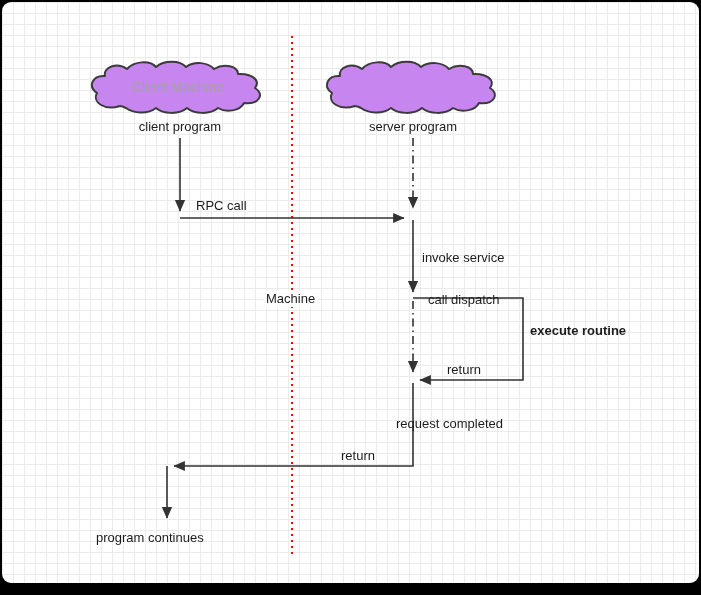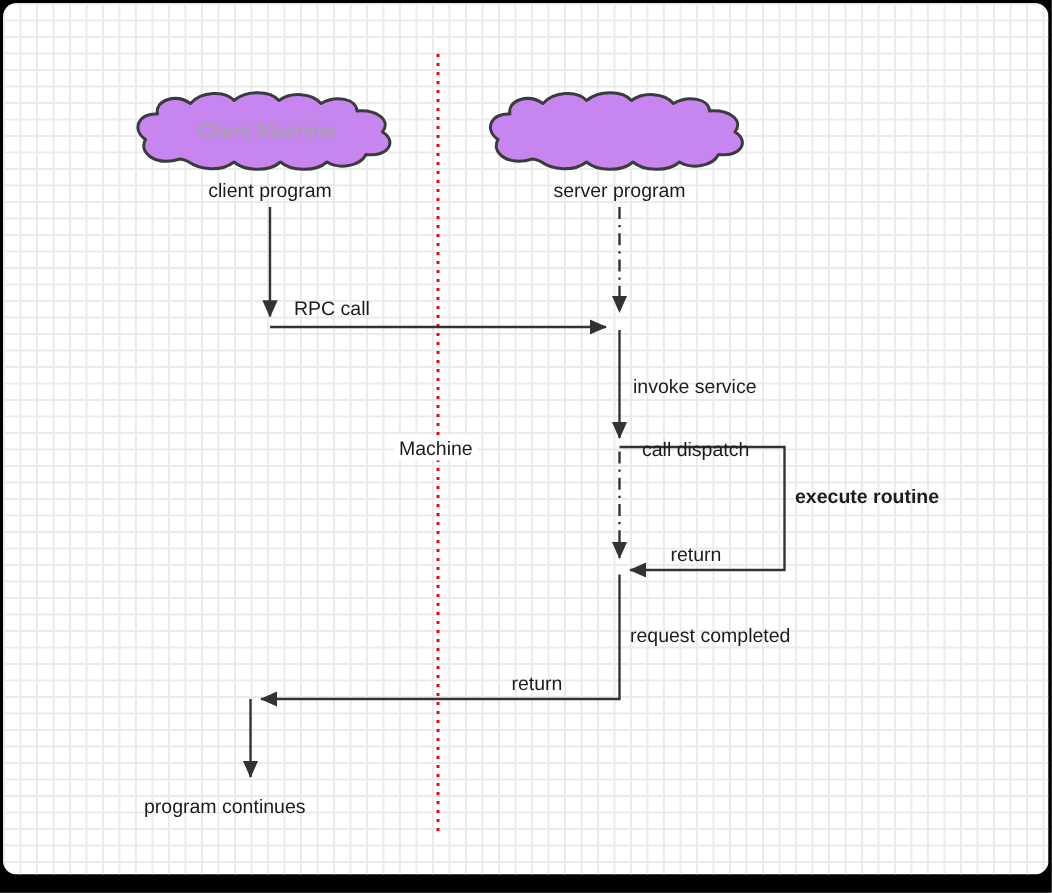--- a/index.html
+++ b/index.html
@@ -54,21 +54,21 @@
   .centered {
     text-align: center;
   }
   #lbl-client-program   { left: 120px; top: 119px; width: 120px; }
   #lbl-server-program   { left: 353px; top: 119px; width: 120px; }
   #lbl-rpc-call         { left: 196px; top: 198px; }
   #lbl-invoke-service   { left: 422px; top: 210px; margin-top: 40px; }
   #lbl-call-dispatch    { left: 428px; top: 276px; margin-top: 16px; }
   #lbl-execute-routine  { left: 530px; top: 323px; font-weight: bold; }
   #lbl-return-inner     { left: 447px; top: 362px; }
-  #lbl-request-completed{ left: 420px; top: 416px; }
+  #lbl-request-completed{ left: 396px; top: 416px; }
   #lbl-return-outer     { left: 341px; top: 448px; }
   #lbl-program-continues{ left: 96px; top: 530px; }
   #lbl-network {
     left: 263px; top: 290px;
     background: #ffffff;
     padding: 1px 3px;
   }
   #cloud-title-client { left: 90px; top: 79px; }
   #cloud-title-server { left: 325px; top: 79px; }
 </style>

